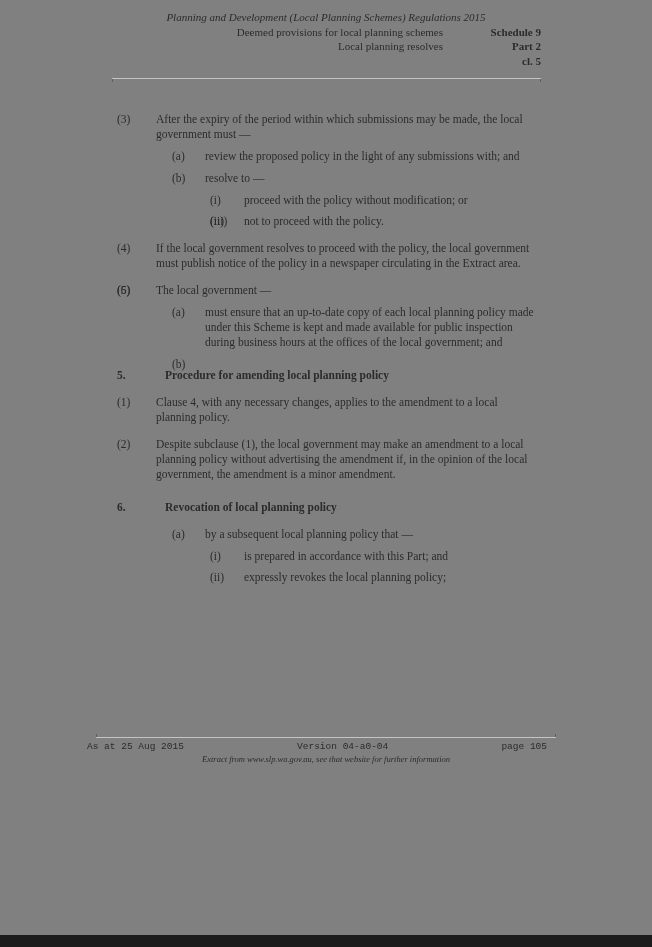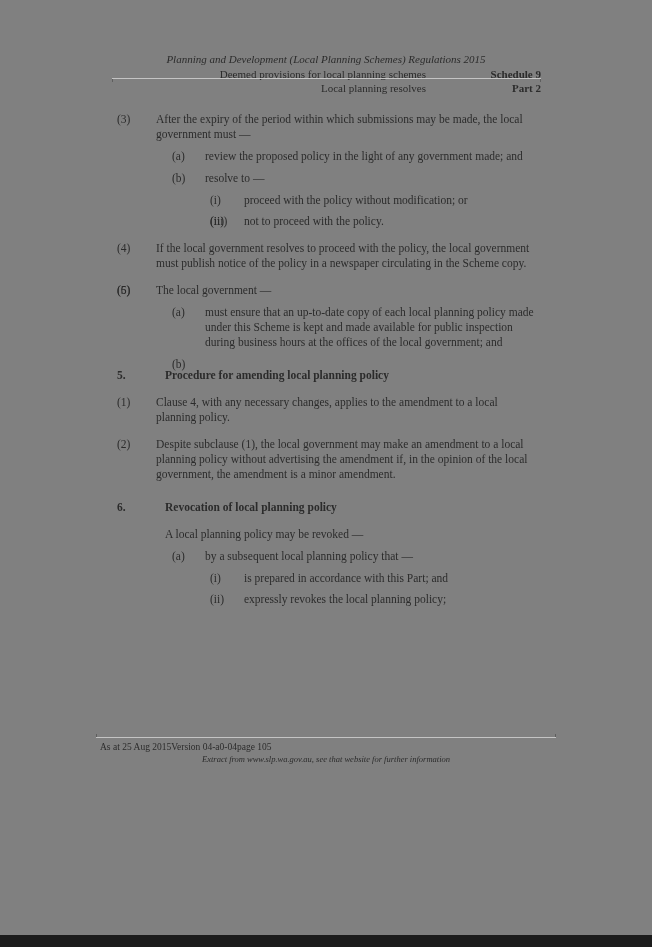--- a/index.html
+++ b/index.html
@@ -8,23 +8,23 @@
     background: #808080;
     font-family: "Liberation Serif", serif;
     color: #2b2b2b;
     position: relative;
     overflow: hidden;
   }
   .page { position: absolute; inset: 0; }
 
   
   .header { position: absolute; top: 10px; left: 0; width: 652px; font-size: 11px; line-height: 14.5px; }
-  .header-title { text-align: center; font-style: italic; width: 612px; margin-left: 20px; margin-top: 42px; }
+  .header-title { text-align: center; font-style: italic; width: 612px; margin-left: 20px; }
   .header-rows { margin-left: 112px; width: 429px; }
-  .header-row { display: flex; gap: 17px; }
+  .header-row { display: flex; }
   .header-row .row-main { flex: 1; text-align: right; padding-right: 26px; }
   .header-row .row-right { width: 72px; text-align: right; font-weight: bold; }
 
   .rule { position: absolute; height: 1px; background: #c4c4c4; }
   .rule::before, .rule::after { content: ""; position: absolute; width: 1px; height: 3px; background: #5e5e5e; }
   .rule-header { top: 78px; left: 112px; width: 429px; }
   .rule-header::before { left: 0; top: 1px; }
   .rule-header::after  { right: 0; top: 1px; }
   .rule-footer { top: 737px; left: 96px; width: 460px; }
   .rule-footer::before { left: 0; top: -3px; }
@@ -44,23 +44,23 @@
   .l2 { padding-left: 127px; margin-bottom: 6px; }
   .l2 > .num { left: 93px; }
   .or-line { padding-left: 96px; }
   .sect { padding-left: 48px; font-weight: bold; margin-top: 18px; margin-bottom: 12px; }
   .sect > .num { left: 0; }
   .sect-intro { padding-left: 48px; }
   .mt-big { margin-top: 12px; }
 
   
   .footer-line1 {
-    position: absolute; top: 741px; left: 100px; width: 460px;
-    display: flex; 
-    font-size: 9.5px; line-height: 12px;
+    position: absolute; top: 741px; left: 87px; width: 460px;
+    display: flex; justify-content: space-between;
+    font-size: 9.5px; line-height: 12px; font-family: Liberation Mono, monospace;
   }
   .footer-line2 {
     position: absolute; top: 754px; left: 0; width: 652px;
     text-align: center; font-style: italic;
     font-size: 8.5px; line-height: 11px;
   }
 
   .bottom-bar { position: absolute; bottom: 0; left: 0; width: 652px; height: 12px; background: #1c1c1c; }
 </style>
 </head>
@@ -72,54 +72,58 @@
     <div class="header-title">Planning and Development (Local Planning Schemes) Regulations 2015</div>
     <div class="header-rows">
       <div class="header-row">
         <span class="row-main">Deemed provisions for local planning schemes</span>
         <span class="row-right">Schedule 9</span>
       </div>
       <div class="header-row">
         <span class="row-main">Local planning resolves</span>
         <span class="row-right">Part 2</span>
       </div>
+      <div class="header-row">
+        <span class="row-main"></span>
+        <span class="row-right">cl. 5</span>
+      </div>
     </div>
   </div>
 
   <div class="rule rule-header"></div>
 
   <div class="doc-body">
 
     <div class="para l0">
       <span class="num">(3)</span>
       <span class="txt">After the expiry of the period within which submissions may be made, the local government must —</span>
     </div>
     <div class="para l1">
       <span class="num">(a)</span>
-      <span class="txt">review the proposed policy in the light of any government made; and</span>
+      <span class="txt">review the proposed policy in the light of any submissions with; and</span>
     </div>
     <div class="para l1">
       <span class="num">(b)</span>
       <span class="txt">resolve to —</span>
     </div>
     <div class="para l2">
       <span class="num">(i)</span>
       <span class="txt">proceed with the policy without modification; or</span>
     </div>
     <div class="para l2">
       <span class="num">(ii)</span>
     </div>
     <div class="para l2">
       <span class="num">(iii)</span>
       <span class="txt">not to proceed with the policy.</span>
     </div>
 
     <div class="para l0 mt-big">
       <span class="num">(4)</span>
-      <span class="txt">If the local government resolves to proceed with the policy, the local government must publish notice of the policy in a newspaper circulating in the Scheme copy.</span>
+      <span class="txt">If the local government resolves to proceed with the policy, the local government must publish notice of the policy in a newspaper circulating in the Extract area.</span>
     </div>
     <div class="para l0 mt-big">
       <span class="num">(5)</span>
     </div>
     <div class="para l0 mt-big">
       <span class="num">(6)</span>
       <span class="txt">The local government —</span>
     </div>
     <div class="para l1">
       <span class="num">(a)</span>
@@ -139,23 +143,20 @@
     </div>
     <div class="para l0 mt-big">
       <span class="num">(2)</span>
       <span class="txt">Despite subclause (1), the local government may make an amendment to a local planning policy without advertising the amendment if, in the opinion of the local government, the amendment is a minor amendment.</span>
     </div>
 
     <div class="para sect">
       <span class="num">6.</span>
       <span class="txt">Revocation of local planning policy</span>
     </div>
-    <div class="para sect-intro">
-      <span class="txt">A local planning policy may be revoked —</span>
-    </div>
     <div class="para l1">
       <span class="num">(a)</span>
       <span class="txt">by a subsequent local planning policy that —</span>
     </div>
     <div class="para l2">
       <span class="num">(i)</span>
       <span class="txt">is prepared in accordance with this Part; and</span>
     </div>
     <div class="para l2">
       <span class="num">(ii)</span>

